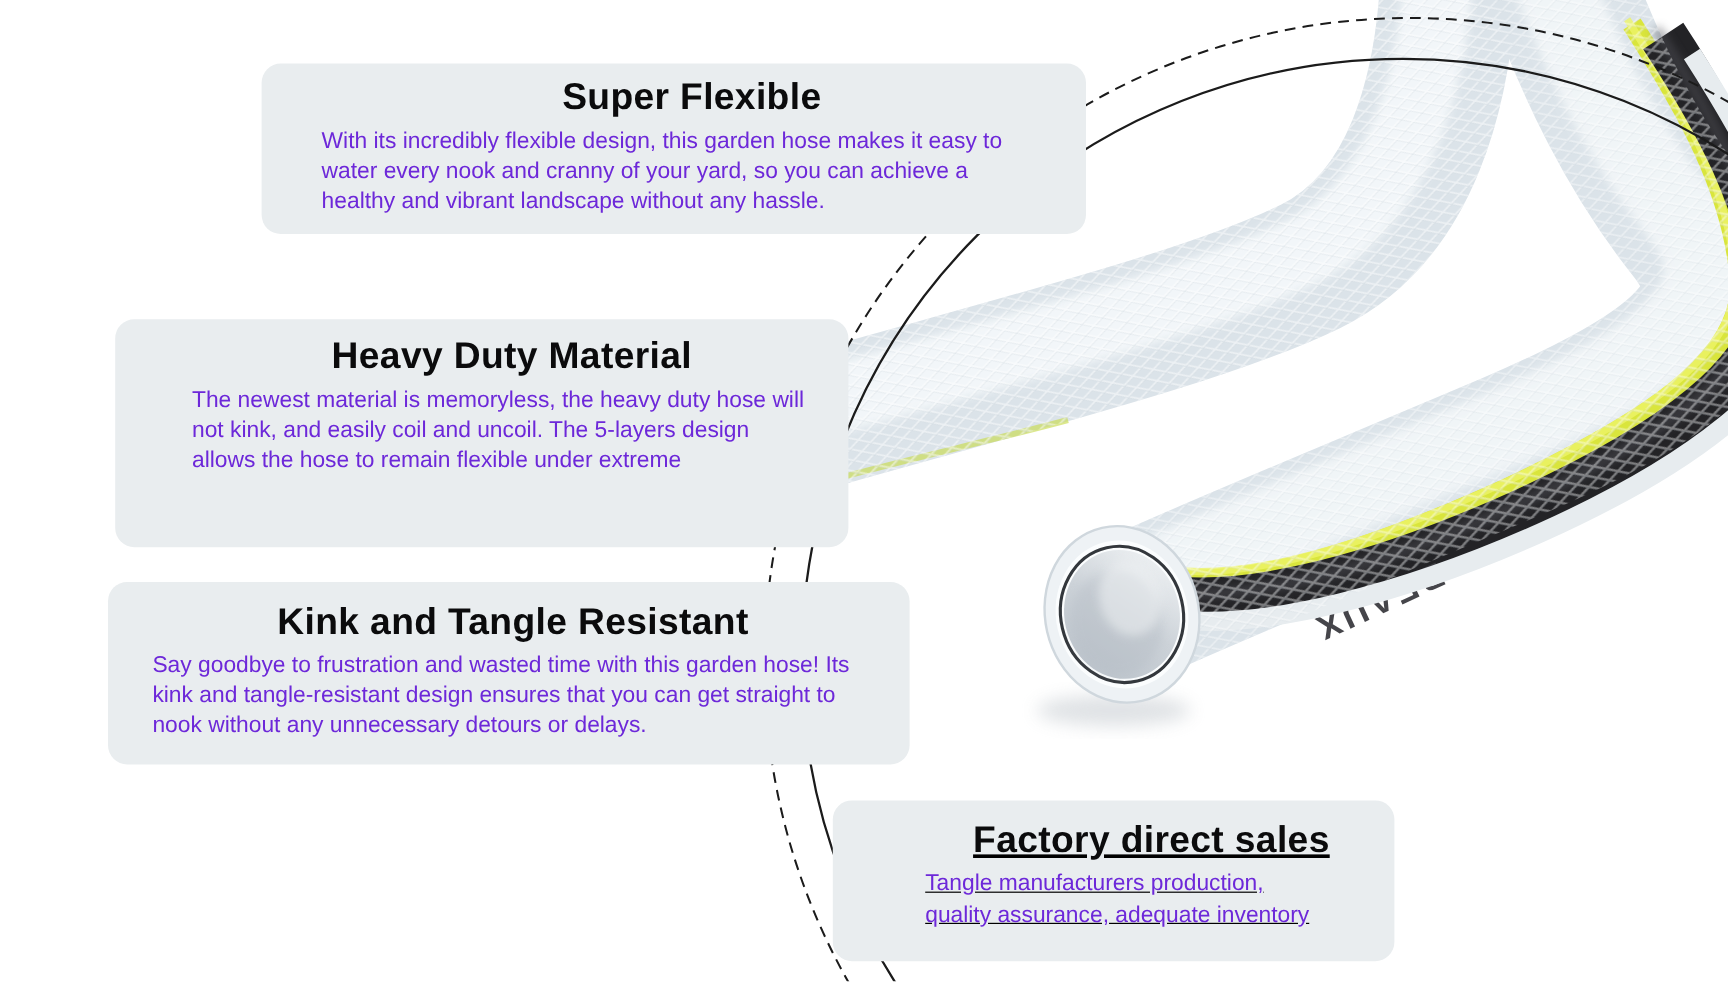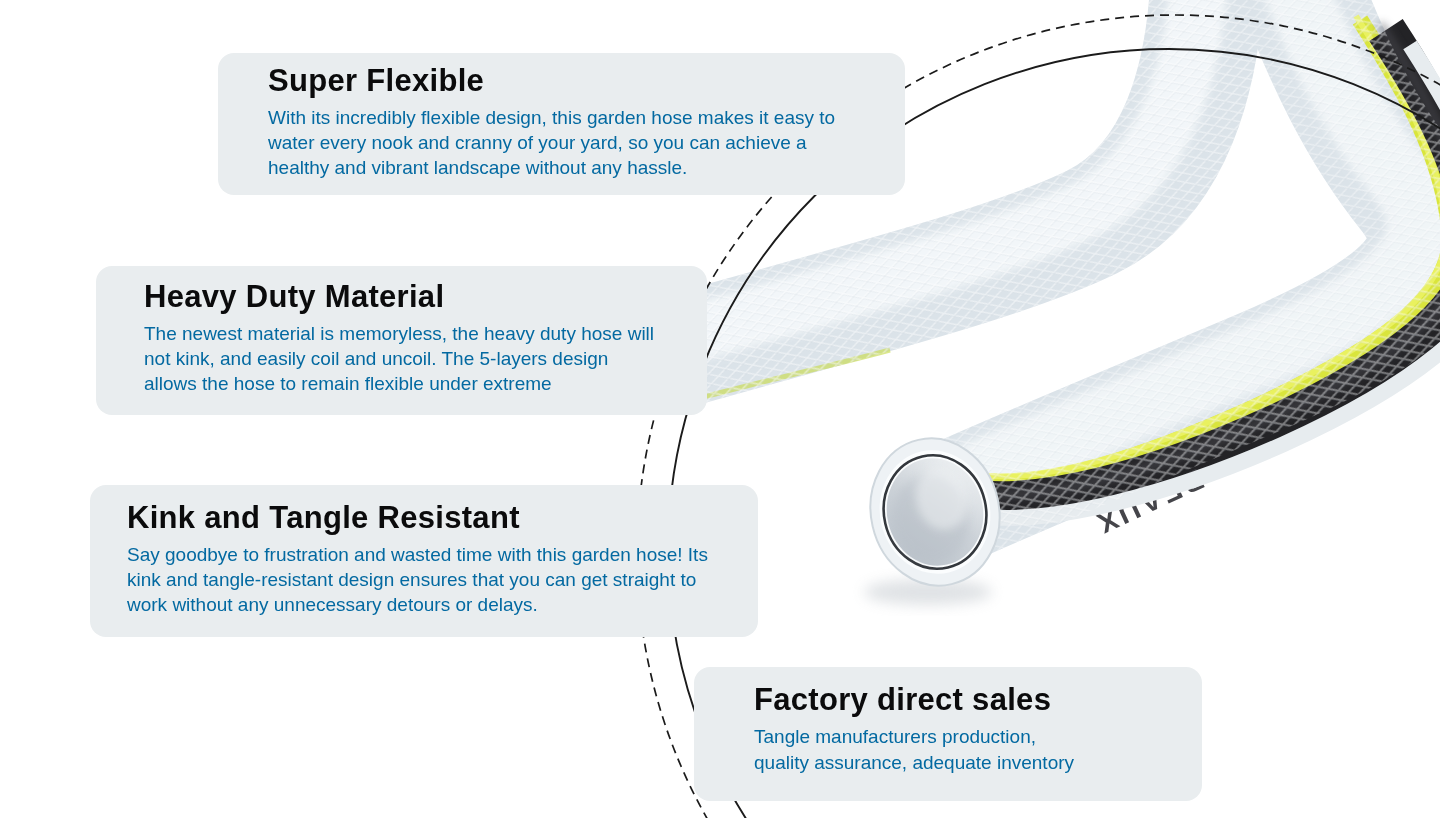--- a/index.html
+++ b/index.html
@@ -6,30 +6,30 @@
   .stage{
     position:relative;width:1440px;height:818px;background:#ffffff;
     overflow:hidden;font-family:"Liberation Sans", sans-serif;
   }
   .stage svg.art{position:absolute;left:0;top:0;}
   .card{
     position:absolute;background:#e9edef;border-radius:16px;box-sizing:border-box;
   }
   .card .title{
     margin:0;font-size:31px;line-height:36px;font-weight:900;color:#0b0b0c;
-    letter-spacing:.3px;font-family:"Liberation Sans", sans-serif;
+    letter-spacing:.3px;font-family:"Liberation Sans", sans-serif;text-align:center;
   }
   .card .body{
-    margin:6px 0 0 0;font-size:19px;line-height:25px;color:#0369a1;
+    margin:6px 0 0 0;font-size:19px;line-height:25px;color:#6d28d9;
     white-space:pre-line;font-family:"Liberation Sans", sans-serif;
   }
   #card-super-flexible   {left:218px;top:53px;width:687px;height:142px;padding:10px 20px 0 50px;}
-  #card-heavy-duty       {left:96px;top:266px;width:611px;height:149px;padding:13px 14px 0 48px;}
+  #card-heavy-duty       {left:96px;top:266px;width:611px;height:190px;padding:13px 14px 0 64px;}
   #card-kink-resistant   {left:90px;top:485px;width:668px;height:152px;padding:15px 30px 0 37px;}
-  #card-factory-direct   {left:694px;top:667px;width:508px;height:134px;padding:15px 14px 0 60px;}
+  #card-factory-direct   {left:694px;top:667px;width:468px;height:134px;padding:15px 14px 0 77px;text-decoration:underline;}
   #card-factory-direct .body{line-height:26px;}
 </style>
 </head>
 <body>
 
 <div class="stage">
 
   <svg class="art" width="1440" height="818" viewBox="0 0 1440 818">
     <defs>
       <pattern id="braidPat" patternUnits="userSpaceOnUse" width="18" height="10" patternTransform="rotate(-18)">
@@ -94,21 +94,21 @@
     <h2 class="title">Heavy Duty Material</h2>
     <p class="body">The newest material is memoryless, the heavy duty hose will
 not kink, and easily coil and uncoil. The 5-layers design
 allows the hose to remain flexible under extreme</p>
   </div>
 
   <div class="card" id="card-kink-resistant">
     <h2 class="title">Kink and Tangle Resistant</h2>
     <p class="body">Say goodbye to frustration and wasted time with this garden hose! Its
 kink and tangle-resistant design ensures that you can get straight to
-work without any unnecessary detours or delays.</p>
+nook without any unnecessary detours or delays.</p>
   </div>
 
   <div class="card" id="card-factory-direct">
     <h2 class="title">Factory direct sales</h2>
     <p class="body">Tangle manufacturers production,
 quality assurance, adequate inventory</p>
   </div>
 
 </div>
 

